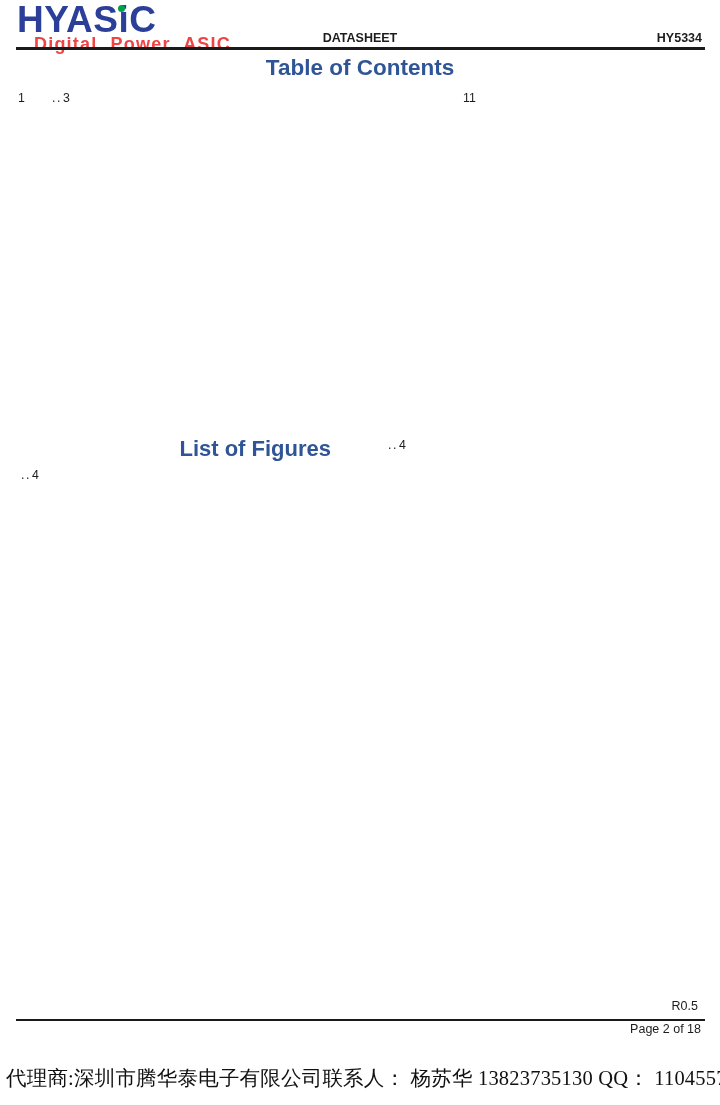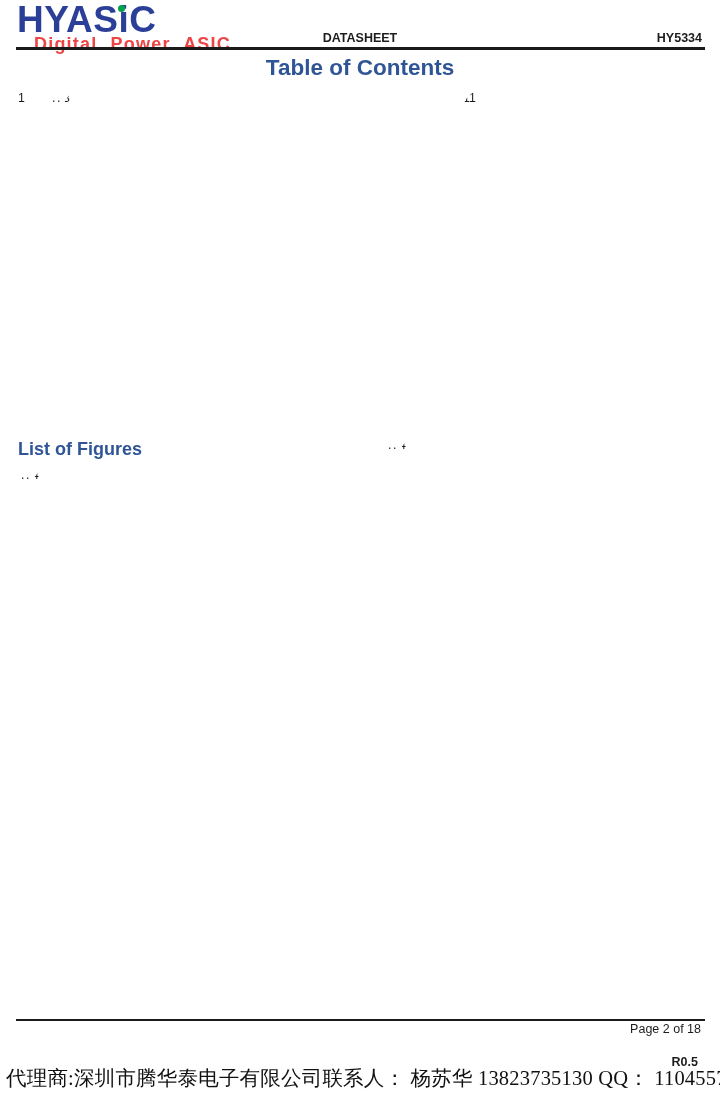--- a/index.html
+++ b/index.html
@@ -1,54 +1,54 @@
 <!DOCTYPE html>
 <html><head>
 <meta charset="utf-8">
 <style>
   html,body { margin:0; padding:0; background:#ffffff; }
   .page {
     position:relative; width:720px; height:1105px; margin:0 auto;
     background:#ffffff; overflow:hidden;
-    font-family:"Liberation Sans","DejaVu Sans",sans-serif; color:#1c1c1c;border-radius:20px;
+    font-family:"Liberation Sans","DejaVu Sans",sans-serif; color:#1c1c1c;
   }
 
   
   .logo { position:absolute; top:1px; left:17px; }
   .logo-word { font-size:37px; font-weight:700; letter-spacing:0.5px; color:#2B3F99; line-height:38px; }
   .logo-i { position:relative; }
   .logo-i::after { content:""; position:absolute; top:6px; left:0px; width:7px; height:7px; border-radius:50%; background:#00A14B; }
   .logo-sub { font-size:18px; font-weight:700; color:#ef4444; letter-spacing:1.2px; word-spacing:7px; margin:-2px 0 16px 17px; line-height:15px; }
   .hdr-center { position:absolute; top:31px; left:0; width:100%; text-align:center; font-size:12.5px; font-weight:700; }
   .hdr-right  { position:absolute; top:31px; right:18px; font-size:12.5px; font-weight:700; }
   .hdr-rule   { position:absolute; top:47px; left:16px; right:15px; height:2.5px; background:#1a1a1a; }
 
   
   .toc-title { position:absolute; top:55px; left:0; width:100%; text-align:center;
                font-size:22.5px; font-weight:700; color:#2F5597; }
-  .list-title { text-align:left; font-size:18px; font-weight:700; color:#2F5597; margin-bottom:6px; line-height:24px; }
+  .list-title { text-align:right; font-size:22px; font-weight:700; color:#2F5597; margin-bottom:6px; line-height:24px; }
 
   
   .toc-cols { position:absolute; top:90px; left:18px; width:684px; display:flex; justify-content:space-between; }
   .lists    { position:absolute; top:437px; left:18px; width:684px; display:flex; justify-content:space-between; }
   .col-l { width:313px; }
   .col-r { width:317px; }
 
   
   .row { display:flex; align-items:baseline; line-height:17.2px; font-size:12.3px; color:#1c1c1c; }
   .num { flex:0 0 31px; }
   .l2  { padding-left:17px; }
   .l2 .num { flex:0 0 47px; }
   .label { white-space:pre; overflow:hidden; }
   .leader { flex:1 1 auto; overflow:hidden; white-space:nowrap; min-width:8px; margin:0 3px; }
   .leader::after { content:"..................................................................................................................."; letter-spacing:1.6px; }
   .page { flex:0 0 auto; }
 
   
-  .foot-rev  { position:absolute; top:1055px;  right:22px; font-size:12.5px;font-weight:bold; }
+  .foot-rev  { position:absolute; top:999px;  right:22px; font-size:12.5px; }
   .foot-rule { position:absolute; top:1019px; left:16px; right:15px; height:2px; background:#1a1a1a; }
   .foot-page { position:absolute; top:1022px; right:19px; font-size:12.5px;margin-left:48px; }
 
   
   .distributor { position:absolute; top:1064px; left:6px; right:0;
                  font-family:"Liberation Serif","DejaVu Serif",serif;
                  font-size:20.5px; color:#111; white-space:nowrap; letter-spacing:0.2px; }
 </style>
 </head>
 <body>

